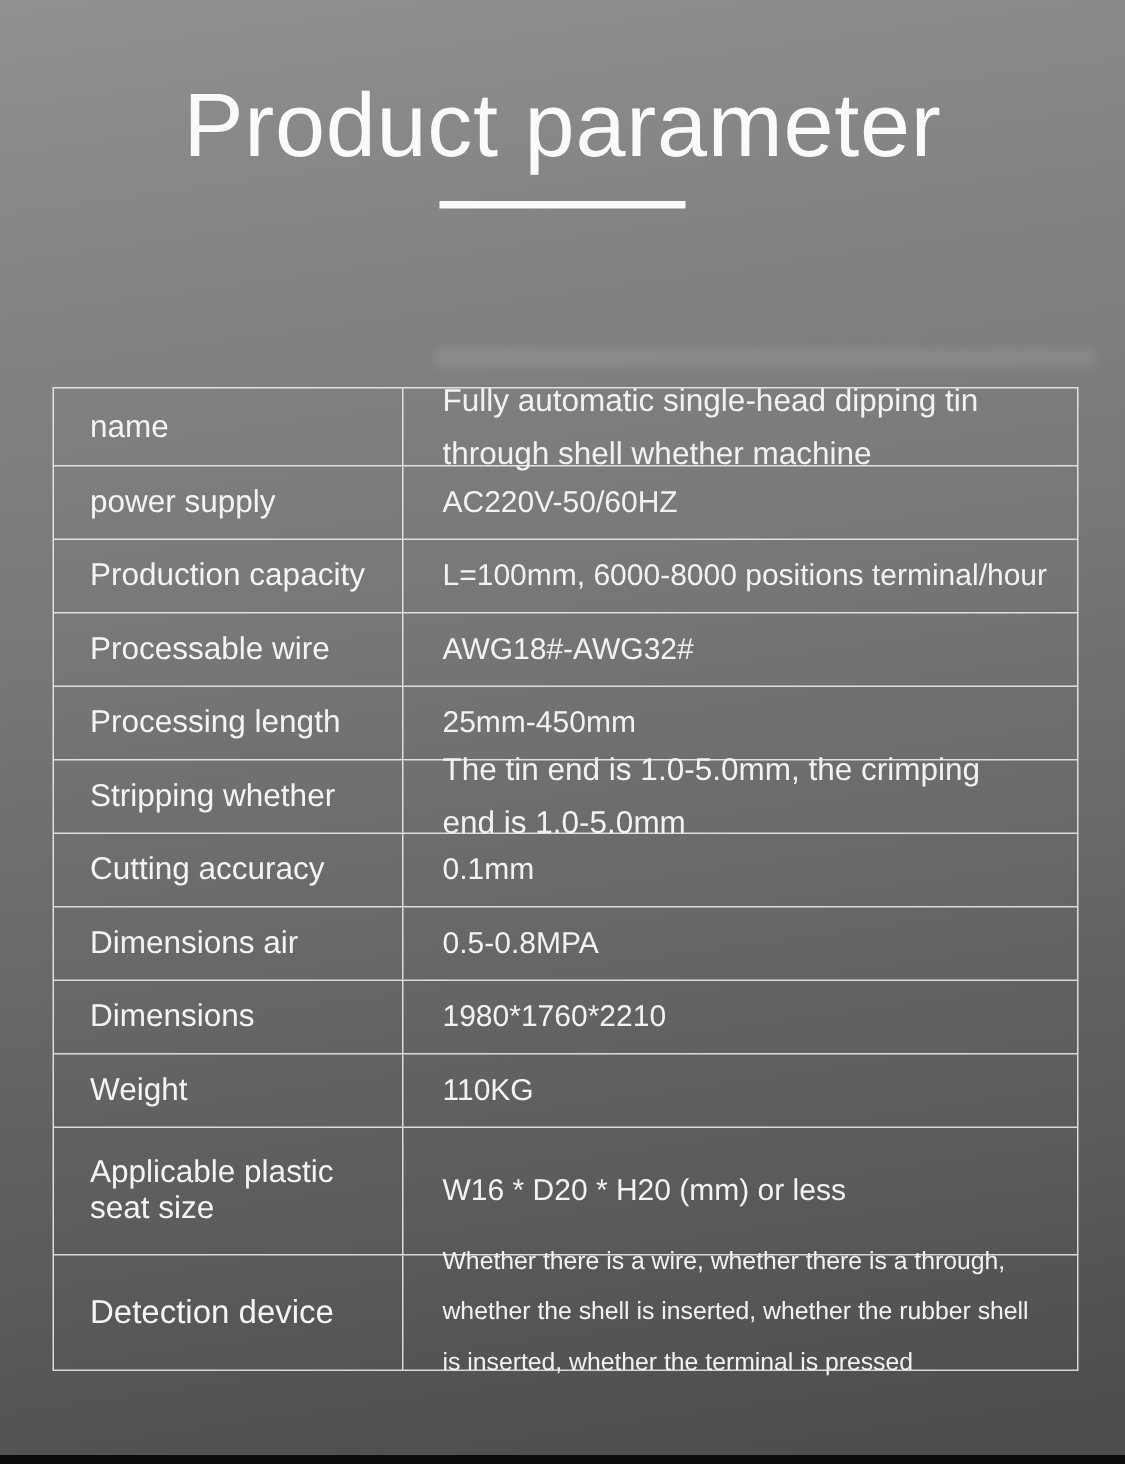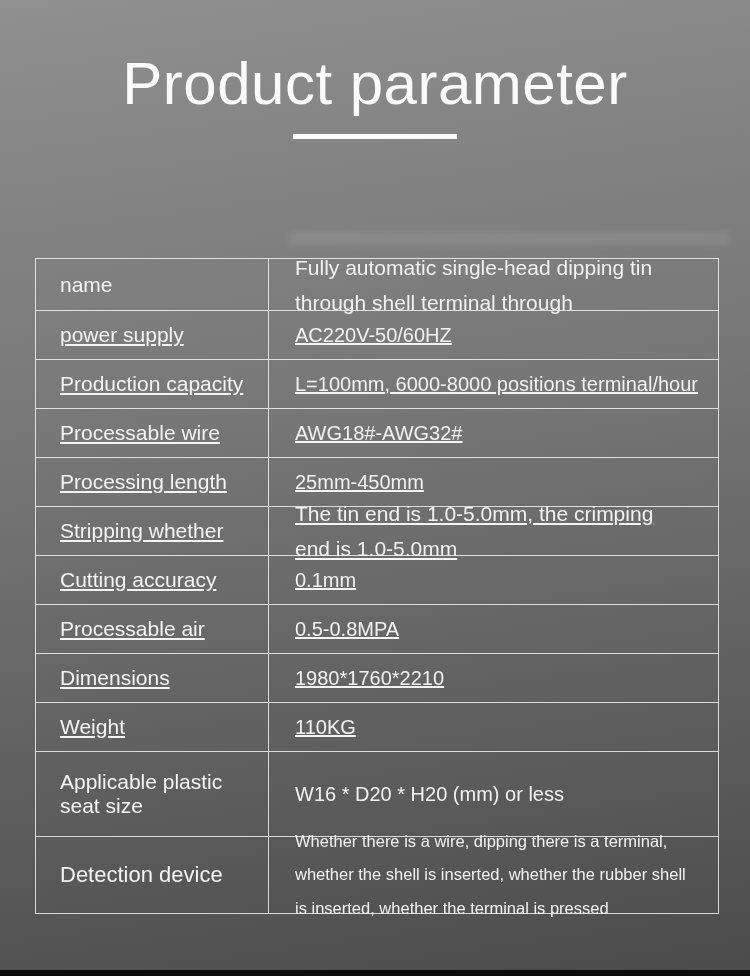--- a/index.html
+++ b/index.html
@@ -26,21 +26,21 @@
     background:rgba(255,255,255,0.09);filter:blur(3px);
   }
   .spec-table{
     position:absolute;left:35px;top:258px;width:684px;
     box-sizing:border-box;
     border:1px solid rgba(250,250,250,0.8);
   }
   .t-row{display:flex;box-sizing:border-box;}
   .t-row + .t-row{border-top:1px solid rgba(250,250,250,0.8);}
   .h1r{height:51px;}
-  .hs{height:49px;text-decoration:underline;}
+  .hs{height:49px;}
   .h11{height:85px;}
   .h12{height:77px;}
   .label-cell{
     width:233px;box-sizing:border-box;flex:none;
     border-right:1px solid rgba(250,250,250,0.8);
     display:flex;align-items:center;
     padding-left:24px;padding-right:8px;
     font-size:21px;line-height:24px;color:#f4f4f4;
   }
   .label-lg{font-size:22px;text-align:center;}
@@ -71,21 +71,21 @@
   <div class="title-underline"></div>
 
   <div class="photo-artifact"></div>
 
   <div class="spec-table">
 
     <div class="t-row h1r">
       <div class="label-cell">name</div>
       <div class="value-cell v2line">
         <div class="vline">Fully automatic single-head dipping tin</div>
-        <div class="vline">through shell terminal through</div>
+        <div class="vline">through shell whether machine</div>
       </div>
     </div>
 
     <div class="t-row hs">
       <div class="label-cell">power supply</div>
       <div class="value-cell">
         <div class="value-single">AC220V-50/60HZ</div>
       </div>
     </div>
 
@@ -119,21 +119,21 @@
     </div>
 
     <div class="t-row hs">
       <div class="label-cell">Cutting accuracy</div>
       <div class="value-cell">
         <div class="value-single">0.1mm</div>
       </div>
     </div>
 
     <div class="t-row hs">
-      <div class="label-cell">Processable air</div>
+      <div class="label-cell">Dimensions air</div>
       <div class="value-cell">
         <div class="value-single">0.5-0.8MPA</div>
       </div>
     </div>
 
     <div class="t-row hs">
       <div class="label-cell">Dimensions</div>
       <div class="value-cell">
         <div class="value-single">1980*1760*2210</div>
       </div>
@@ -149,21 +149,21 @@
     <div class="t-row h11">
       <div class="label-cell">Applicable plastic seat size</div>
       <div class="value-cell v11">
         <div class="vline">W16 * D20 * H20 (mm) or less</div>
       </div>
     </div>
 
     <div class="t-row h12">
       <div class="label-cell label-lg">Detection device</div>
       <div class="value-cell v12">
-        <div class="vline">Whether there is a wire, dipping there is a terminal,</div>
+        <div class="vline">Whether there is a wire, whether there is a through,</div>
         <div class="vline">whether the shell is inserted, whether the rubber shell</div>
         <div class="vline">is inserted, whether the terminal is pressed</div>
       </div>
     </div>
 
   </div>
 
   <div class="bottom-bar"></div>
 
 </div>

